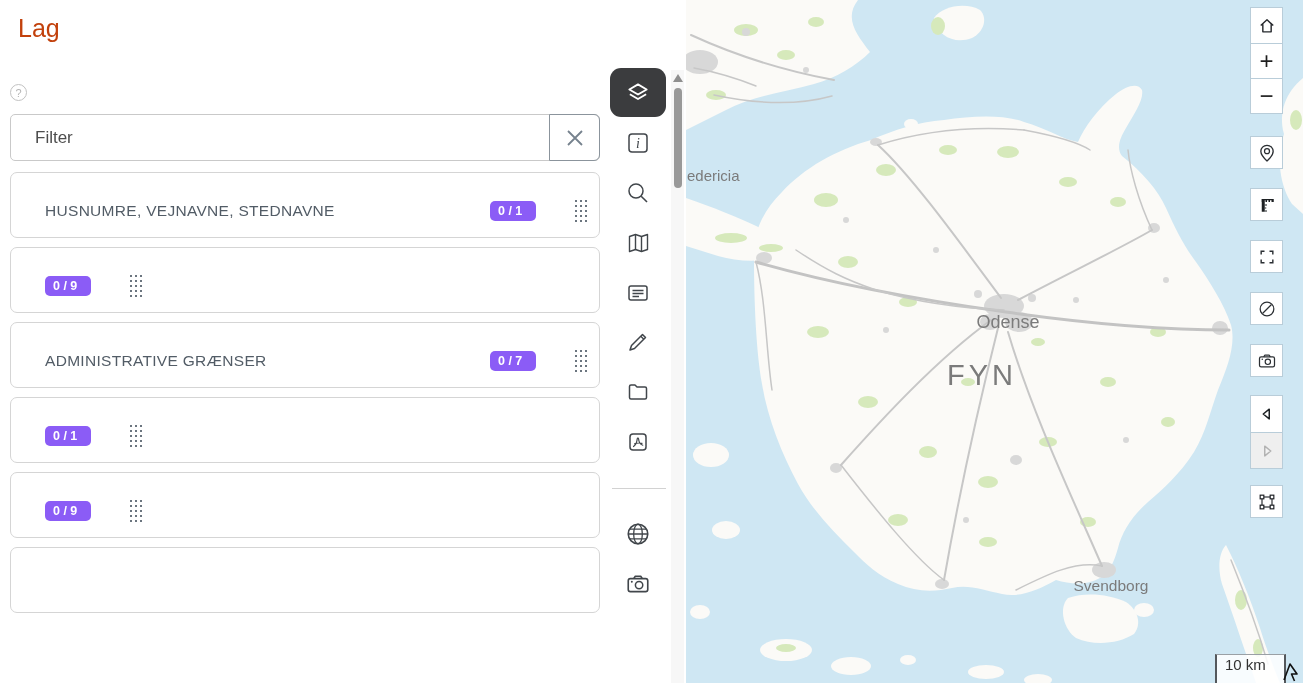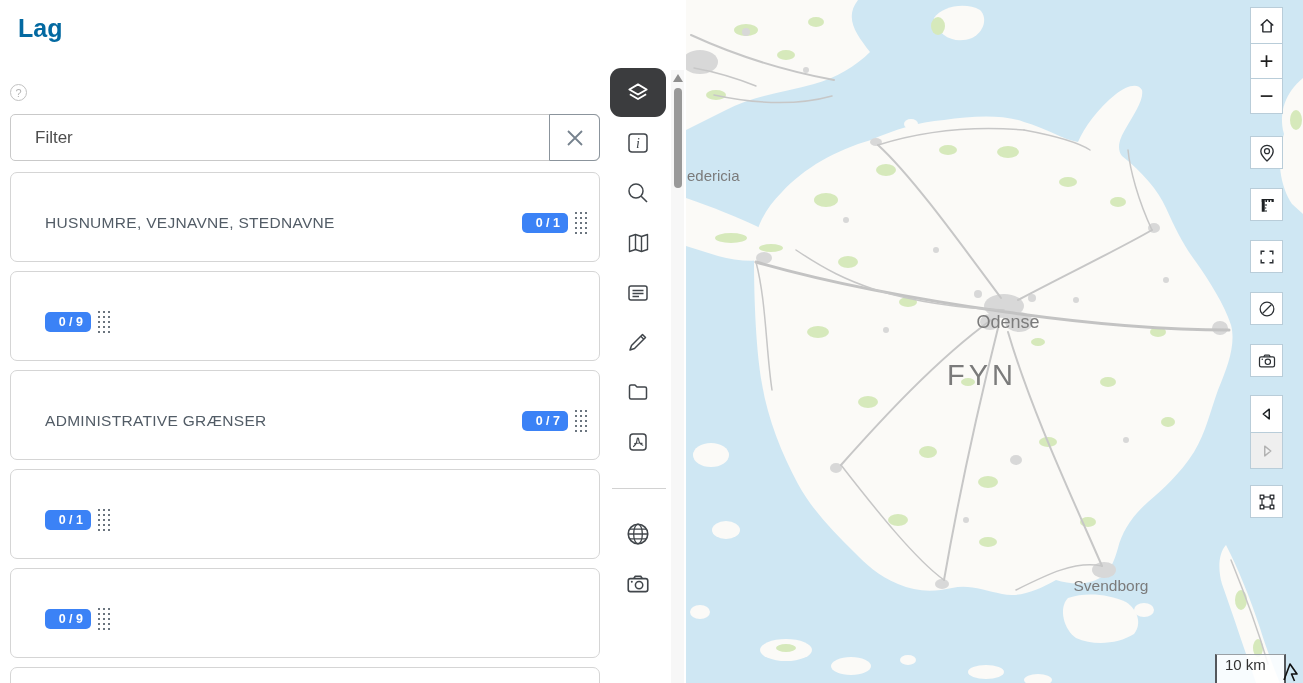--- a/index.html
+++ b/index.html
@@ -2,31 +2,31 @@
 <html><head>
 <meta charset="utf-8">
 <style>
   html,body{margin:0;padding:0;}
   body{
     width:1303px;height:683px;position:relative;overflow:hidden;
     font-family:"Liberation Sans",sans-serif;background:#fff;
   }
   
   .sidebar{position:absolute;left:0;top:0;width:686px;height:683px;background:#fff;}
-  .panel-title{position:absolute;left:18px;top:14px;font-size:25px;font-weight:700;color:#0369a1;}
+  .panel-title{position:absolute;left:18px;top:14px;font-size:25px;font-weight:400;color:#c2410c;}
   .panel-close{position:absolute;left:641px;top:14px;width:32px;height:32px;background:none;border:none;cursor:pointer;display:flex;align-items:center;justify-content:center;padding:0;}
   .help-circle{position:absolute;left:10px;top:84px;width:17px;height:17px;border:1.5px solid #c2c2c2;border-radius:50%;color:#b5b5b5;font-size:11px;line-height:17px;text-align:center;box-sizing:border-box;}
   .filter-wrap{position:absolute;left:10px;top:114px;width:590px;height:47px;}
   .filter-input{width:100%;height:100%;box-sizing:border-box;border:1px solid #c9c9c9;border-radius:5px;padding:0 60px 0 24px;font-size:17px;color:#333;font-family:"Liberation Sans",sans-serif;outline:none;}
   .filter-input::placeholder{color:#4d4d4d;opacity:1;}
   .filter-clear{position:absolute;right:0;top:0;width:51px;height:47px;box-sizing:border-box;background:#fff;border:1px solid #8b949c;border-radius:0 6px 6px 0;cursor:pointer;display:flex;align-items:center;justify-content:center;padding:0;}
   .layer-list{position:absolute;left:10px;top:172px;width:590px;}
-  .layer-card{height:90px;box-sizing:border-box;margin-bottom:9px;border:1px solid #d5d5d5;border-radius:7px;background:#fff;display:flex;align-items:center;padding:12px 12px 0 34px;cursor:pointer;}
+  .layer-card{height:66px;box-sizing:border-box;margin-bottom:9px;border:1px solid #d5d5d5;border-radius:7px;background:#fff;display:flex;align-items:center;padding:12px 12px 0 34px;cursor:pointer;gap:32px;}
   .layer-card-label{flex:1;font-size:15.5px;color:#525c66;letter-spacing:.3px;}
-  .layer-badge{background:#3b82f6;color:#fff;font-size:12.5px;font-weight:bold;padding:3px 8px;border-radius:5px;min-width:30px;text-align:right;white-space:nowrap;}
+  .layer-badge{background:#8b5cf6;color:#fff;font-size:12.5px;font-weight:bold;padding:3px 8px;border-radius:5px;min-width:30px;text-align:left;white-space:nowrap;}
   .drag-handle{margin-left:7px;display:flex;align-items:center;cursor:grab;}
   
   .toolcol{position:absolute;left:608px;top:0;width:64px;height:683px;background:#fff;}
   .tool-active{position:absolute;left:2px;top:68px;width:56px;height:49px;border-radius:11px;background:#3b3c3e;border:none;display:flex;align-items:center;justify-content:center;cursor:pointer;}
   .tool{position:absolute;left:12px;width:36px;height:36px;background:none;border:none;display:flex;align-items:center;justify-content:center;cursor:pointer;padding:0;}
   .tool-divider{position:absolute;left:4px;top:488px;width:54px;height:1px;background:#d2d2d2;}
   
   .scrollbar{position:absolute;left:671px;top:70px;width:13px;height:613px;background:#f7f7f7;}
   .scroll-up{position:absolute;left:1.5px;top:4px;width:0;height:0;border-left:5px solid transparent;border-right:5px solid transparent;border-bottom:8px solid #8f8f8f;cursor:pointer;}
   .scroll-thumb{position:absolute;left:2.5px;top:18px;width:8px;height:100px;background:#999;border-radius:4px;cursor:pointer;}

